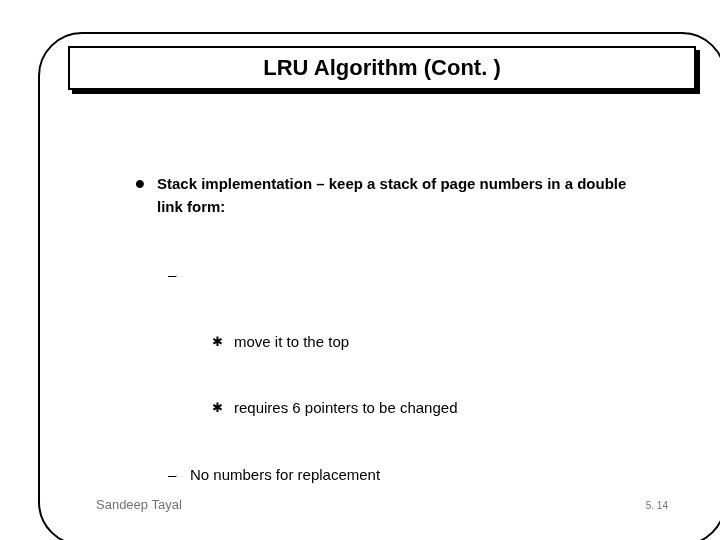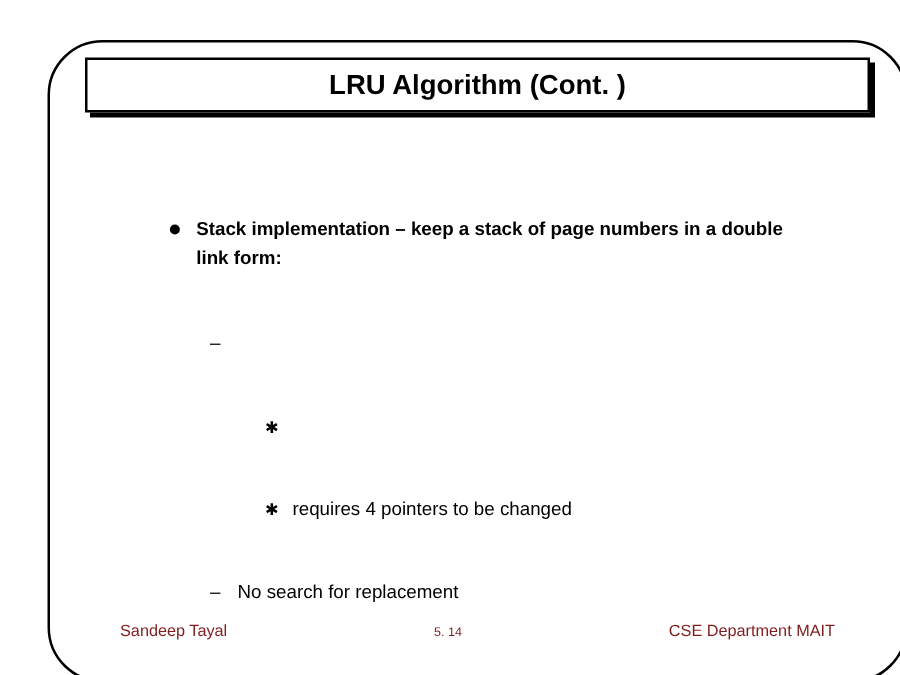--- a/index.html
+++ b/index.html
@@ -70,21 +70,21 @@
   .cross { font-size: 13px; line-height: 1.7; }
   .footer {
     position: absolute;
     left: 52px;
     right: 52px;
     bottom: 28px;
     display: flex;
     justify-content: space-between;
     align-items: baseline;
     font-size: 13px;
-    color: #7f1d1d;
+    color: #737373;
   }
   .footer-center { font-size: 10px; }
 </style>
 </head>
 <body>
 
 <div class="slide">
   <div class="frame"></div>
 
   <div class="title-wrap">
@@ -97,29 +97,29 @@
   <div class="content">
     <div class="l1">
       <div class="b1">•</div>
       <div class="l1-text">Stack implementation – keep a stack of page numbers in a double link form:</div>
     </div>
     <div class="l2">
       <div class="b2">–</div>
     </div>
     <div class="l3">
       <div class="b3 cross">✱</div>
+      <div>move it to the top</div>
     </div>
     <div class="l3">
       <div class="b3 cross">✱</div>
-      <div>requires 4 pointers to be changed</div>
+      <div>requires 6 pointers to be changed</div>
     </div>
     <div class="l2">
       <div class="b2">–</div>
-      <div>No search for replacement</div>
+      <div>No numbers for replacement</div>
     </div>
   </div>
 
   <div class="footer">
     <div>Sandeep Tayal</div>
     <div class="footer-center">5. 14</div>
-    <div>CSE Department MAIT</div>
   </div>
 </div>
 
 </body></html>

